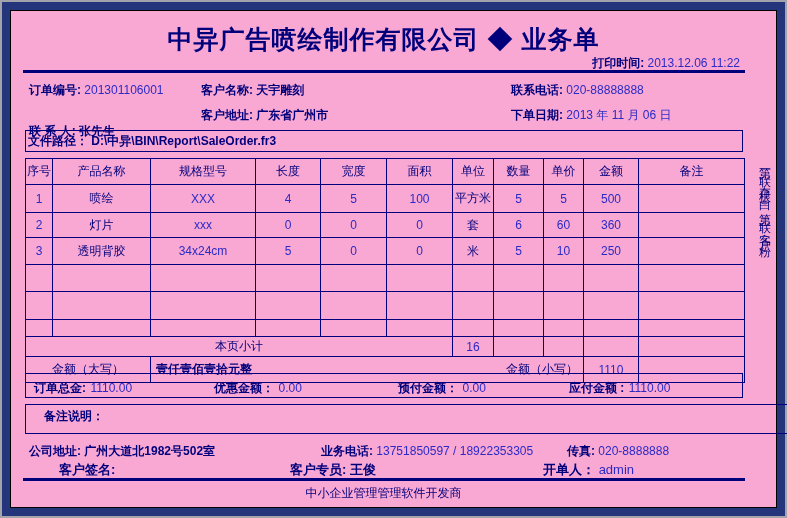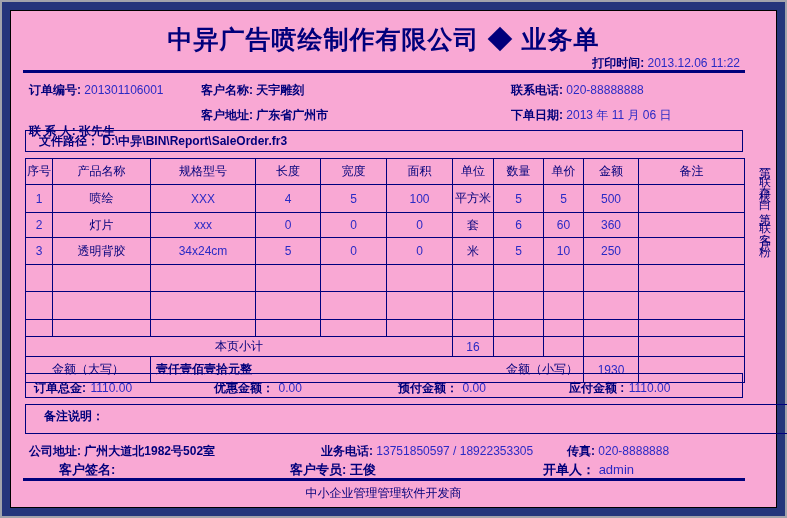--- a/index.html
+++ b/index.html
@@ -24,21 +24,21 @@
   .valc{color:#00007b;font-weight:bold;font-size:12px;}
   .title{
     left:0;right:20px;top:12px;text-align:center;
     font-size:25px;font-weight:bold;color:#00007b;letter-spacing:1px;
   }
   .printtime{top:44px;right:36px;font-size:12px;}
   .rule{left:12px;top:59px;width:722px;height:3px;background:#00007b;}
   .inforow{font-size:12px;}
   .fpbox{
     left:14px;top:119px;width:718px;height:22px;
-    border:1px solid #00007b;line-height:21px;padding-left:13px;box-sizing:border-box;
+    border:1px solid #00007b;line-height:21px;padding-left:2px;box-sizing:border-box;
     font-size:12px;
   }
   table.grid{
     position:absolute;left:14px;top:147px;width:719px;
     border-collapse:collapse;table-layout:fixed;
   }
   table.grid td,table.grid th{
     border:1px solid #00007e;font-size:12px;font-weight:normal;
     padding:0;overflow:hidden;white-space:nowrap;text-align:center;
   }
@@ -230,21 +230,21 @@
         <td></td>
       </tr>
       <tr style="height:26px">
         <td colspan="2" class="ccjk right" style="font-weight:normal;">金额（大写）</td>
         <td colspan="7">
           <div class="spread">
             <span class="valc">壹仟壹佰壹拾元整</span>
             <span class="navy">金额（小写）</span>
           </div>
         </td>
-        <td class="cnum">1930</td>
+        <td class="cnum">1110</td>
         <td></td>
       </tr>
     </tbody>
       </table>
 
     <div class="abs totalsbox">
       <span class="abs" style="left:8px;">
         <span class="lbl">订单总金:</span>
         <span class="valb">1110.00</span>
       </span>

